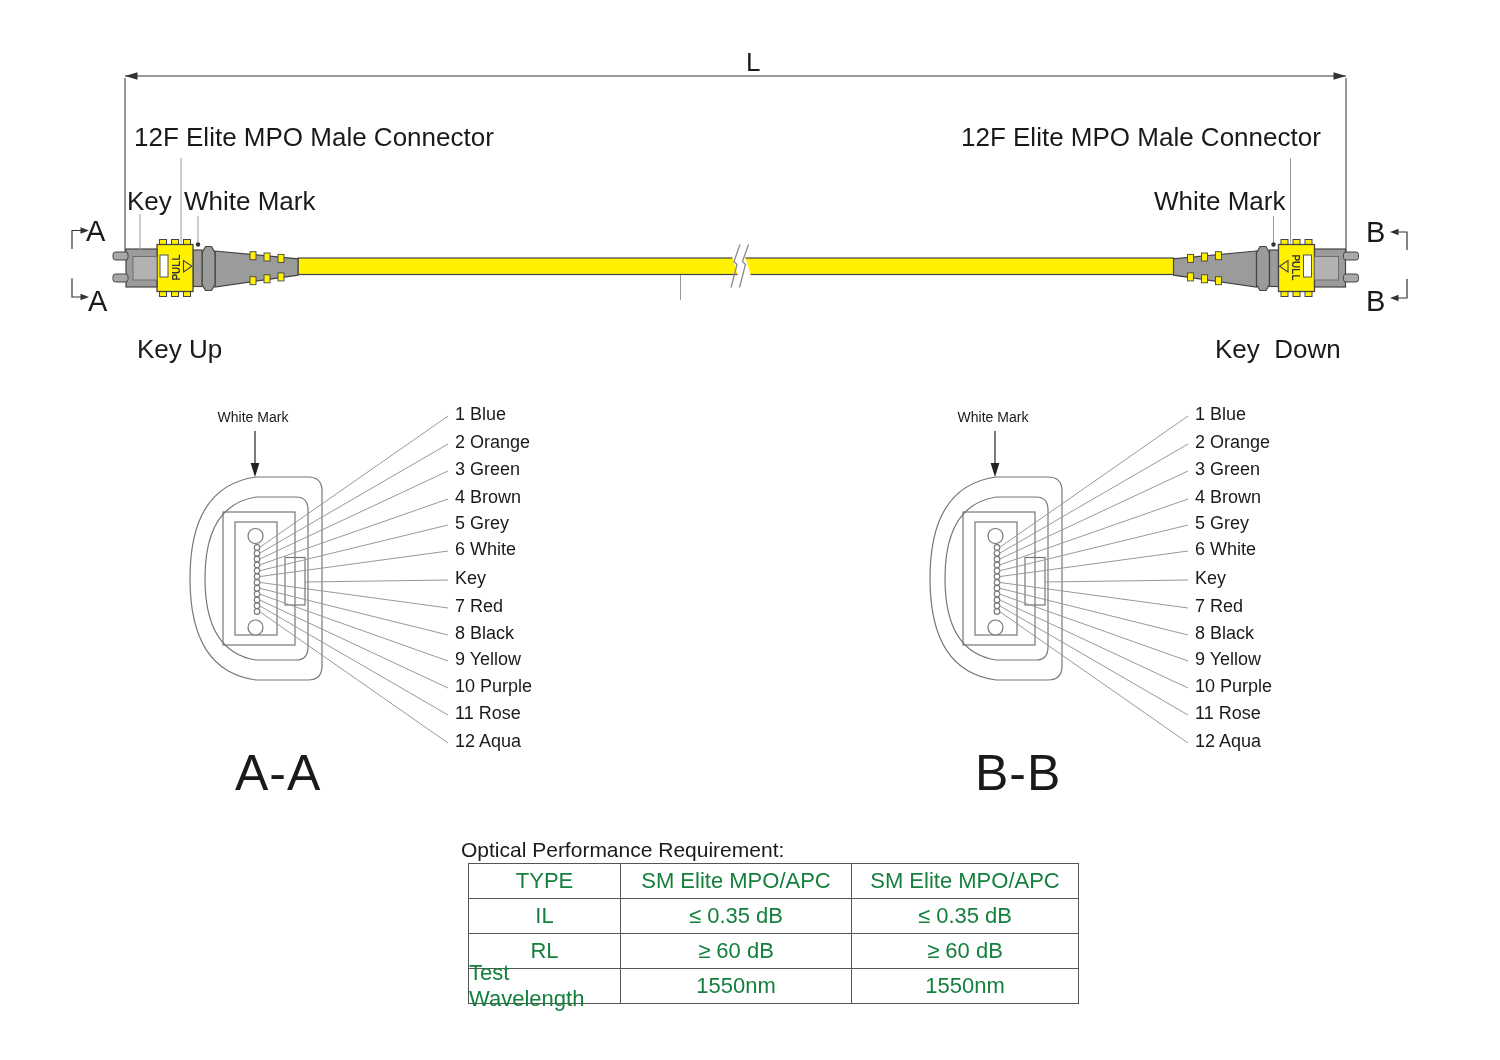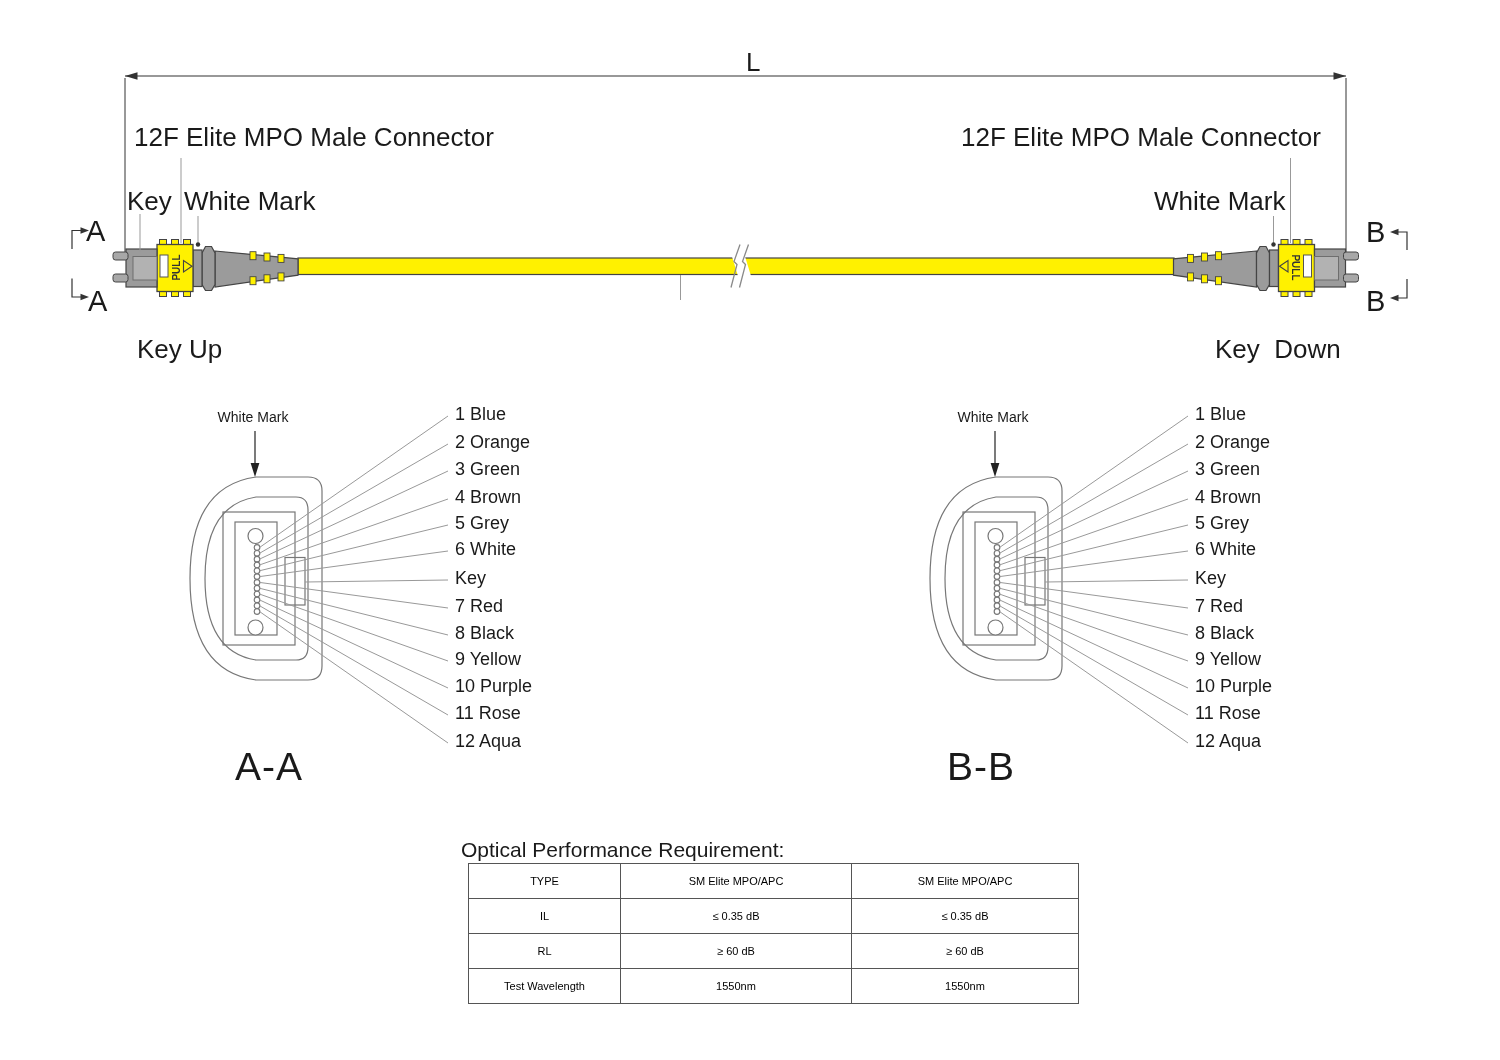--- a/index.html
+++ b/index.html
@@ -5,35 +5,35 @@
   html,body{margin:0;padding:0;background:#fff;}
   #canvas{
     position:relative;width:1500px;height:1060px;background:#ffffff;
     font-family:"Liberation Sans","DejaVu Sans",sans-serif;overflow:hidden;
   }
   #diagram-svg{position:absolute;left:0;top:0;}
   .lbl{position:absolute;color:#1a1a1a;white-space:nowrap;line-height:1.1;}
   .s26{font-size:26px;}
   .s25{font-size:26px;}
   .s29{font-size:29px;}
-  .s39{font-size:39px;letter-spacing:1px;}
+  .s39{font-size:50px;letter-spacing:1px;}
   .s14{font-size:14px;}
   .s15{font-size:21px;}
   .pre{white-space:pre;}
   .ctr{text-align:center;}
   .fiber-label{position:absolute;font-size:18px;color:#1a1a1a;white-space:nowrap;line-height:1.1;}
   .perf-table{
     position:absolute;left:468px;top:863px;
     display:grid;grid-template-columns:152px 231px 227px;grid-auto-rows:35px;
     border-top:1.5px solid #555;border-left:1.5px solid #555;
   }
   .perf-table>div{
     border-right:1.5px solid #555;border-bottom:1.5px solid #555;
     display:flex;align-items:center;justify-content:center;
-    font-size:11px;color:#000000;
+    font-size:22px;color:#15803d;
   }
 </style>
 </head>
 <body>
 
 <div id="canvas">
 
   <svg id="diagram-svg" width="1500" height="1060" viewBox="0 0 1500 1060" xmlns="http://www.w3.org/2000/svg">
     <defs>
 
@@ -181,21 +181,21 @@
   <div class="lbl s25 pre" style="left:1215px;top:335px;">Key  Down</div>
 
   <div class="lbl s29" style="left:86px;top:216px;">A</div>
   <div class="lbl s29" style="left:88px;top:286px;">A</div>
   <div class="lbl s29" style="left:1366px;top:217px;">B</div>
   <div class="lbl s29" style="left:1366px;top:286px;">B</div>
 
   <div class="lbl s14 ctr" style="left:207px;top:410px;width:92px;">White Mark</div>
   <div class="lbl s14 ctr" style="left:947px;top:410px;width:92px;">White Mark</div>
   <div class="lbl s39" style="left:235px;top:746px;">A-A</div>
-  <div class="lbl s39" style="left:947px;top:746px;text-align:right;">B-B</div>
+  <div class="lbl s39" style="left:975px;top:746px;text-align:right;">B-B</div>
 
   <div class="lbl s15" style="left:461px;top:838px;">Optical Performance Requirement:</div>
   <div class="perf-table">
     <div>TYPE</div>
     <div>SM Elite MPO/APC</div>
     <div>SM Elite MPO/APC</div>
     <div>IL</div>
     <div>≤ 0.35 dB</div>
     <div>≤ 0.35 dB</div>
     <div>RL</div>

